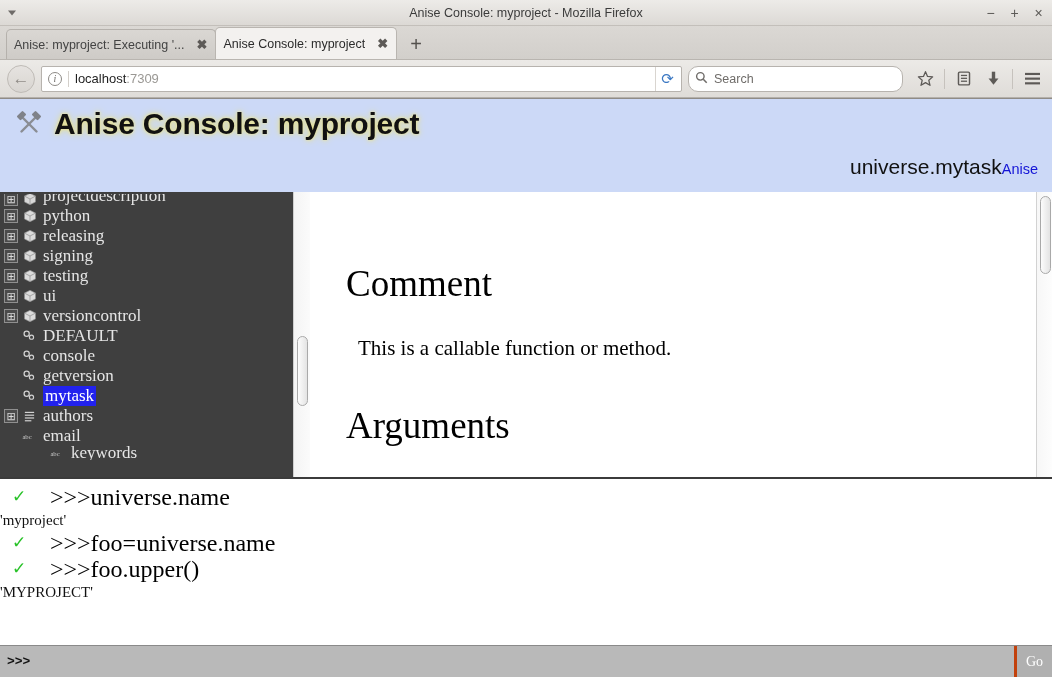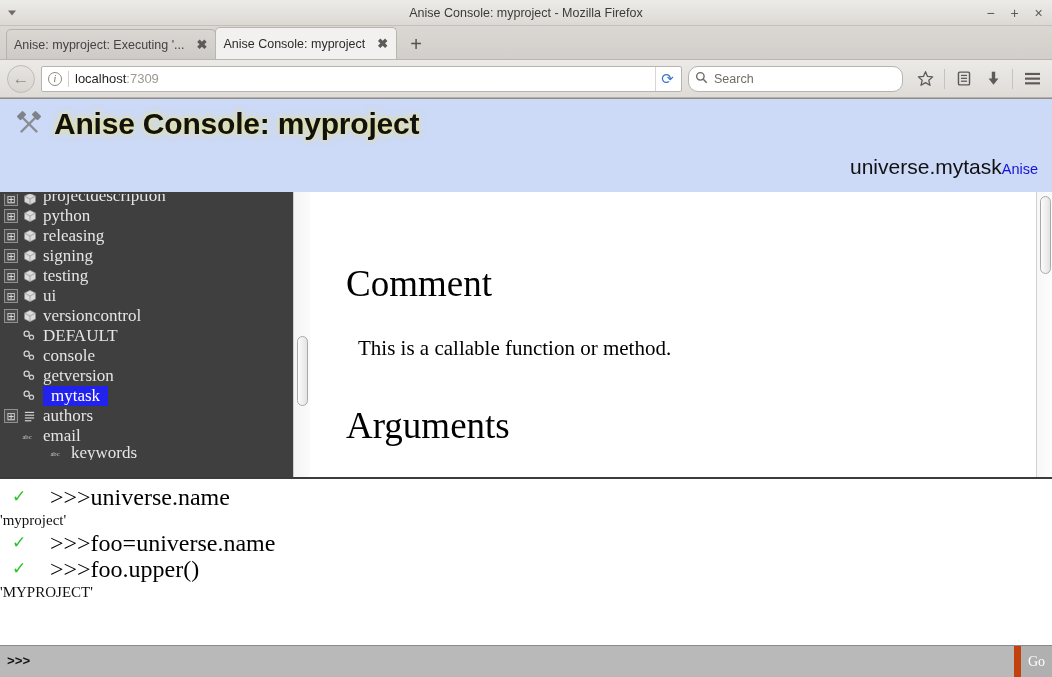--- a/index.html
+++ b/index.html
@@ -217,21 +217,21 @@
     border: 1px solid #8f8f8f;
     color: #d9d9d9; font-size: 11px; line-height: 11px;
     display: flex; align-items: center; justify-content: center;
     background: #4b4b4b;
   }
   .expander.blank { border: none; background: none; }
   .tico { flex: 0 0 17px; margin-right: 5px; display: flex; align-items: center; justify-content: center; }
   .tlabel { color: #e5e5e5; }
   .tlabel.sel {
     background: #2222ee; color: #ffffff;
-    padding: 0 8px;
+    padding: 0 2px;
   }
 
   .doc-pane {
     flex: 1 1 auto;
     background: #ffffff;
     position: relative;
     overflow: hidden;
   }
   .doc-scroll-track {
     position: absolute; right: 0; top: 0; bottom: 0; width: 16px;
@@ -305,21 +305,21 @@
     flex: 1 1 auto;
     border: none; outline: none;
     background: #b9b9b9;
     font-family: "Liberation Mono", monospace;
     font-size: 13px; color: #111;
   }
   .go-btn {
     flex: 0 0 38px;
     display: flex; align-items: center; justify-content: center;
     background: #b0b0b0;
-    border-left: 7px solid #c2410c;
+    border-left: 3px solid #c2410c;
     font-size: 14px; color: #ffffff;
     font-family: "Liberation Serif", serif;
     text-align: right;
   }
 </style>
 </head>
 <body>
 
 <div class="browser">
 

